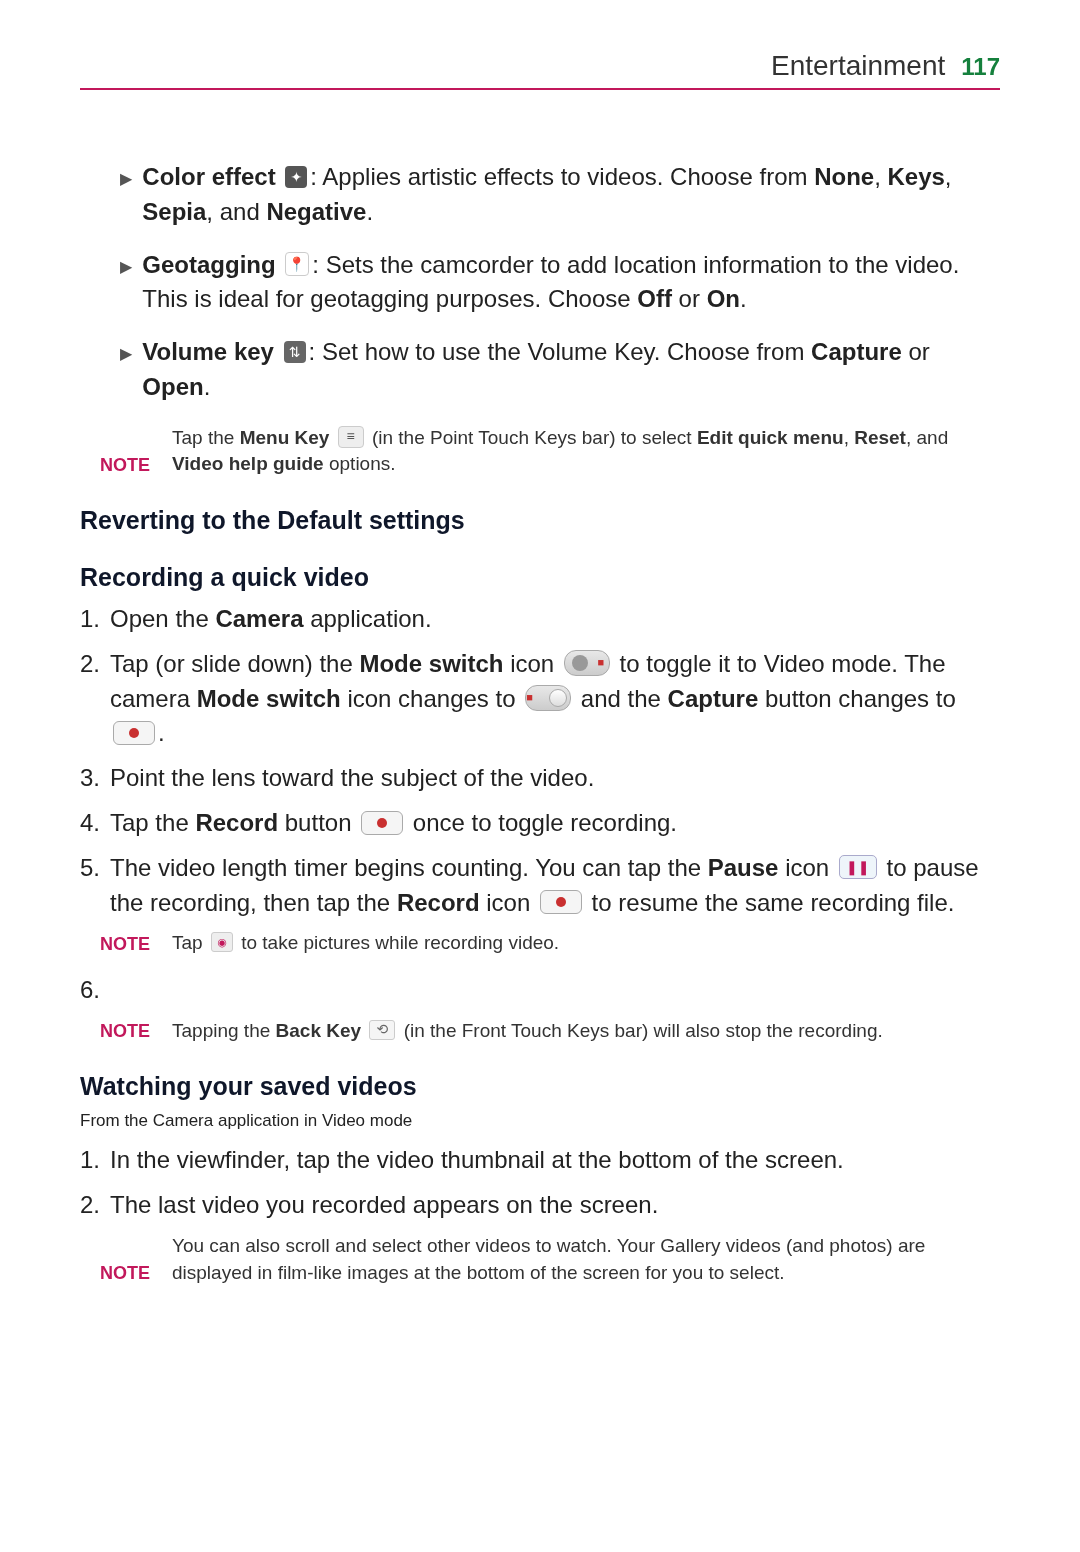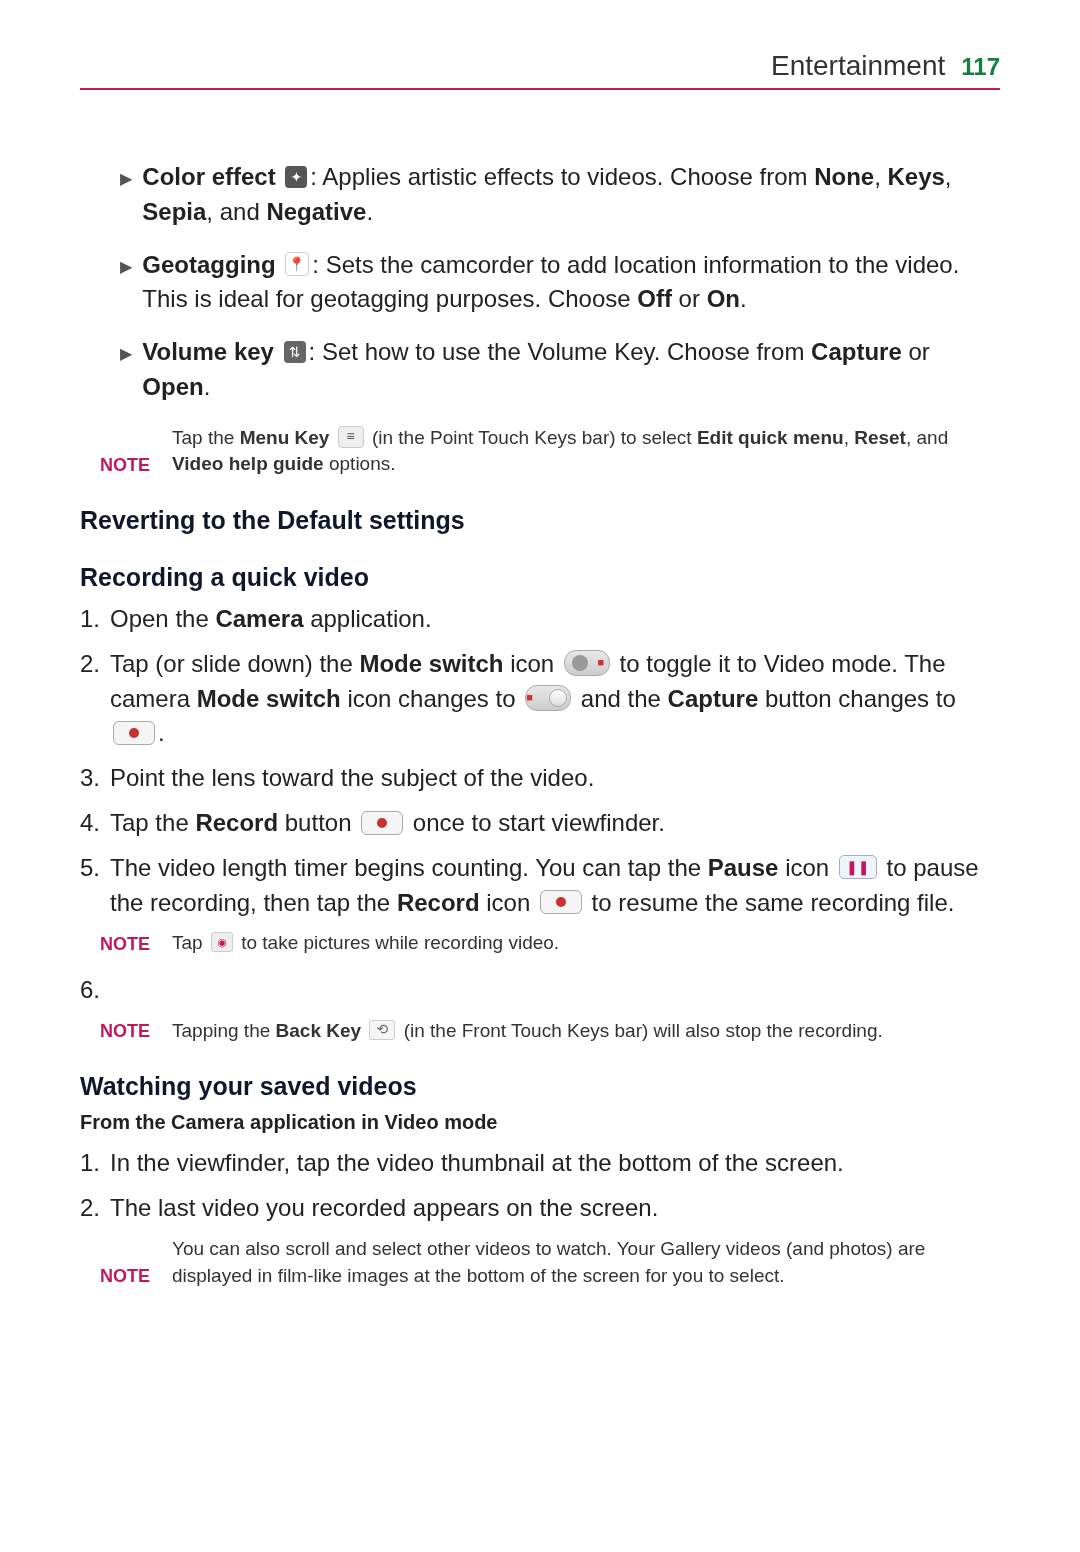--- a/index.html
+++ b/index.html
@@ -116,22 +116,22 @@
   }
   .ol-item {
     display: flex;
     margin-bottom: 10px;
   }
   .ol-num {
     width: 30px;
     flex-shrink: 0;
   }
   .sub-h {
-    font-size: 20px;
-    font-weight: 700;
+    font-size: 17px;
+    font-weight: 400;
     margin: 8px 0 12px 0;
   }
 </style>
 </head>
 <body>
 
 <div class="page">
 
   <div class="header">
     <span class="header-title">Entertainment</span>
@@ -206,21 +206,21 @@
       <span class="ol-num">3.</span>
       <div>Point the lens toward the subject of the video.</div>
     </div>
     <div class="ol-item">
       <span class="ol-num">4.</span>
       <div>
         <span>Tap the </span><span class="bold">Record</span><span> button </span>
         <span class="icon record">
             <span class="dot-red"></span>
           </span>
-        <span> once to start viewfinder.</span>
+        <span> once to toggle recording.</span>
       </div>
     </div>
     <div class="ol-item">
       <span class="ol-num">5.</span>
       <div>
         <span>The video length timer begins counting. You can tap the </span><span class="bold">Pause</span><span> icon </span>
         <span class="icon pause">❚❚</span>
         <span> to pause the recording, then tap the </span><span class="bold">Record</span><span> icon </span>
         <span class="icon record">
             <span class="dot-red"></span>

